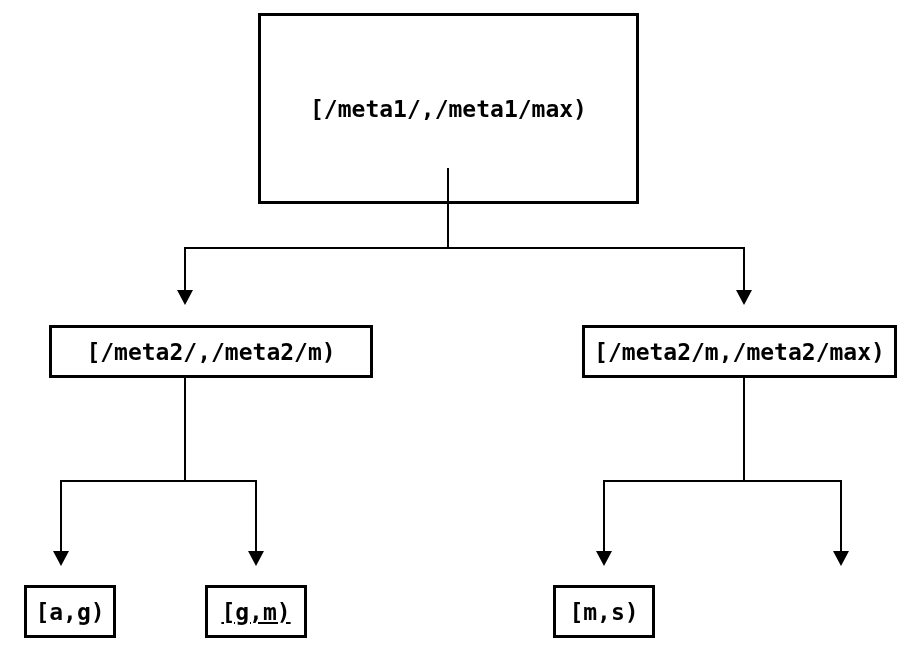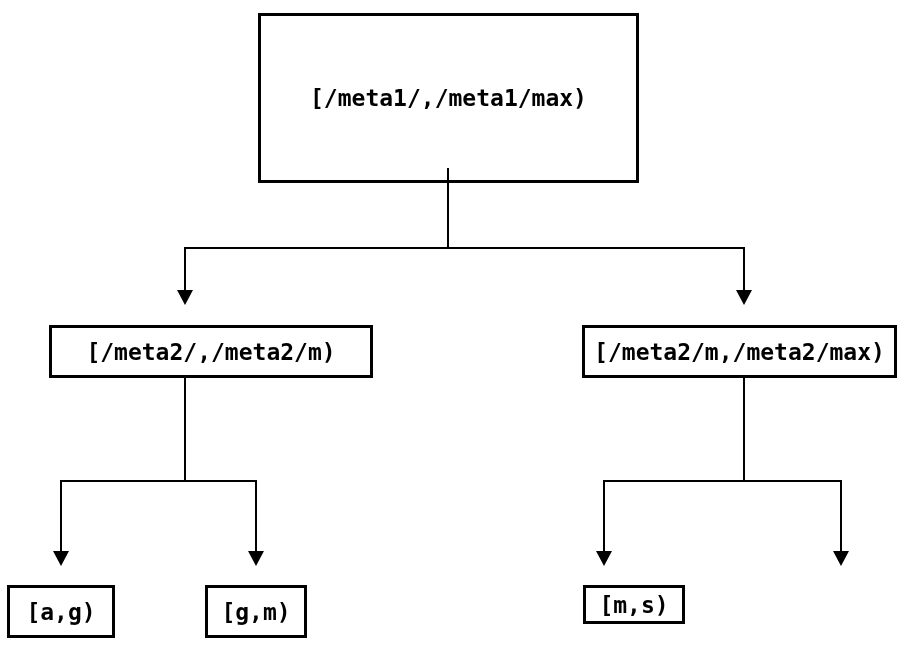--- a/index.html
+++ b/index.html
@@ -35,26 +35,26 @@
   .arrow-down {
     position: absolute;
     width: 0;
     height: 0;
     border-left: 8px solid transparent;
     border-right: 8px solid transparent;
     border-top: 15px solid #000000;
   }
 
   
-  #node-root       { left: 258px; top: 13px;  width: 381px; height: 170px; }
+  #node-root       { left: 258px; top: 13px;  width: 381px; height: 191px; }
   #node-meta2-low  { left: 23px;  top: 325px; width: 324px; height: 53px; margin-left: 26px; }
   #node-meta2-high { left: 582px; top: 325px; width: 315px; height: 53px; text-align: right; }
-  #node-leaf-ag    { left: 7px;  top: 585px; width: 108px; height: 53px; text-align: center; }
-  #node-leaf-gm    { left: 205px; top: 585px; width: 102px; height: 53px; }
-  #node-leaf-ms    { left: 553px; top: 585px; width: 102px; height: 39px; margin-left: 30px; }
+  #node-leaf-ag    { left: 24px;  top: 585px; width: 92px; height: 53px; text-align: center; }
+  #node-leaf-gm    { left: 205px; top: 585px; width: 102px; height: 53px; text-decoration: underline; }
+  #node-leaf-ms    { left: 553px; top: 585px; width: 102px; height: 53px; }
   #node-leaf-smax  { left: 778px; top: 585px; width: 126px; height: 53px; }
 
   
   #stem-root   { left: 447px; top: 168px; width: 2px;   height: 80px; }
   #rail-1      { left: 184px; top: 247px; width: 561px; height: 2px; }
   #drop-1-l    { left: 184px; top: 247px; width: 2px;   height: 44px; }
   #drop-1-r    { left: 743px; top: 247px; width: 2px;   height: 44px; }
   #arrow-1-l   { left: 177px; top: 290px; }
   #arrow-1-r   { left: 736px; top: 290px; }
 

